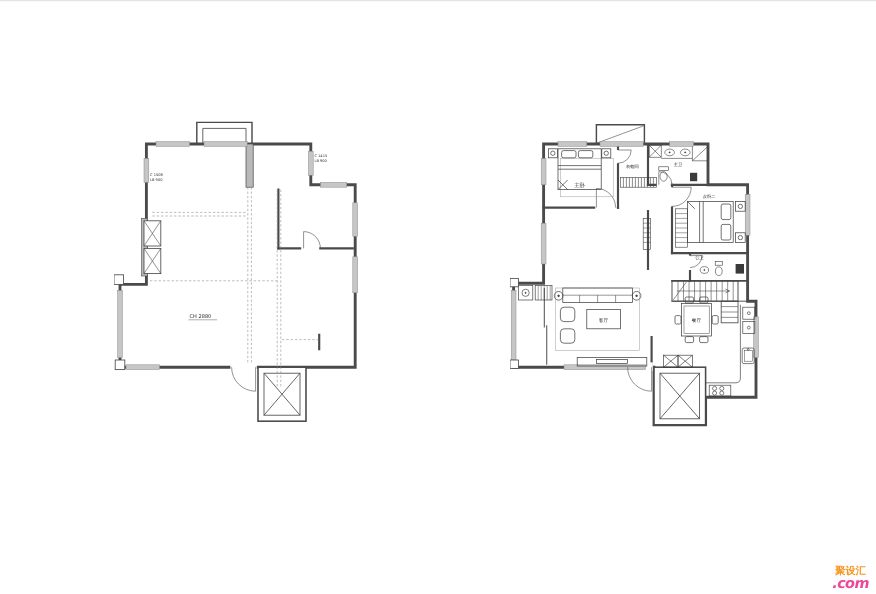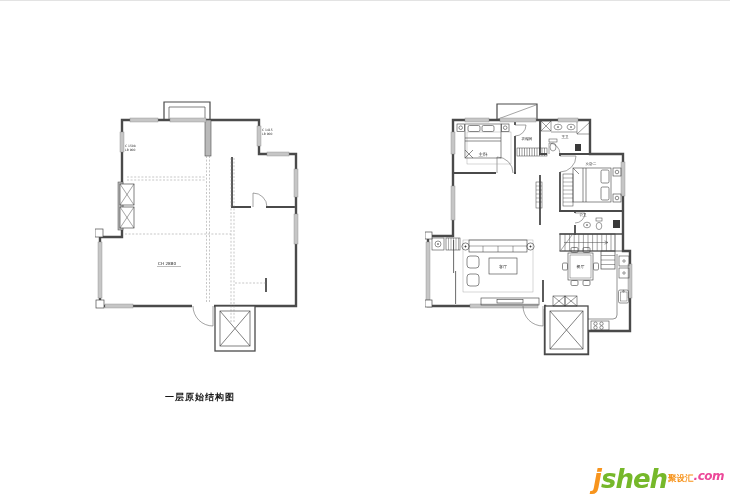--- a/index.html
+++ b/index.html
@@ -9,21 +9,21 @@
   svg text{font-family:"DejaVu Sans","Liberation Sans",sans-serif;fill:#2b2b2b;}
   .plan-title{position:absolute;text-align:center;font-family:"Liberation Serif","DejaVu Serif",serif;
               font-weight:bold;font-size:9px;letter-spacing:1px;color:#161616;}
   #title-left{left:95px;top:390px;width:210px;}
   #title-right{left:428px;top:390px;width:214px;}
   .watermark{position:absolute;right:6px;bottom:4px;display:flex;align-items:flex-start;
              font-style:italic;font-weight:bold;font-family:"DejaVu Sans",sans-serif;}
   .wm-big{font-size:26px;line-height:0.95;letter-spacing:-1px;}
   .wm-j{color:#f7941d;}
   .wm-rest{color:#76b82a;}
-  .wm-col{display:flex;flex-direction:row;align-items:flex-end;margin-left:1px;margin-top:3px;}
+  .wm-col{display:flex;flex-direction:column;align-items:center;margin-left:1px;margin-top:3px;}
   .wm-cn{color:#f7941d;font-style:normal;font-size:8.5px;line-height:1;letter-spacing:0;}
   .wm-tld{color:#ec4899;font-size:12px;line-height:1;letter-spacing:-0.5px;}
 </style>
 </head>
 <body>
 
 <div class="stage">
 
   <svg class="plan" style="left:95px;top:93px;" width="210" height="262" viewBox="0 0 210 262">
 
@@ -283,23 +283,21 @@
       <text x="58" y="62" font-size="4.5">主卧</text>
       <text x="102" y="46" font-size="3.6">衣帽间</text>
       <text x="140" y="44" font-size="3.6">主卫</text>
       <text x="166" y="71" font-size="3.6">次卧二</text>
       <text x="158" y="122" font-size="3.6">公卫</text>
       <text x="78" y="174" font-size="4">客厅</text>
       <text x="155.5" y="174" font-size="4">餐厅</text>
     </g>
   </svg>
 
-  <div class="plan-title" id="title-left">一层原始结构图</div>
 
   <div class="watermark">
-    <span class="wm-big"><span class="wm-j">j</span><span class="wm-rest">sheh</span></span>
     <span class="wm-col">
       <span class="wm-cn">聚设汇</span>
       <span class="wm-tld">.com</span>
     </span>
   </div>
 
 </div>
 
 </body></html>

